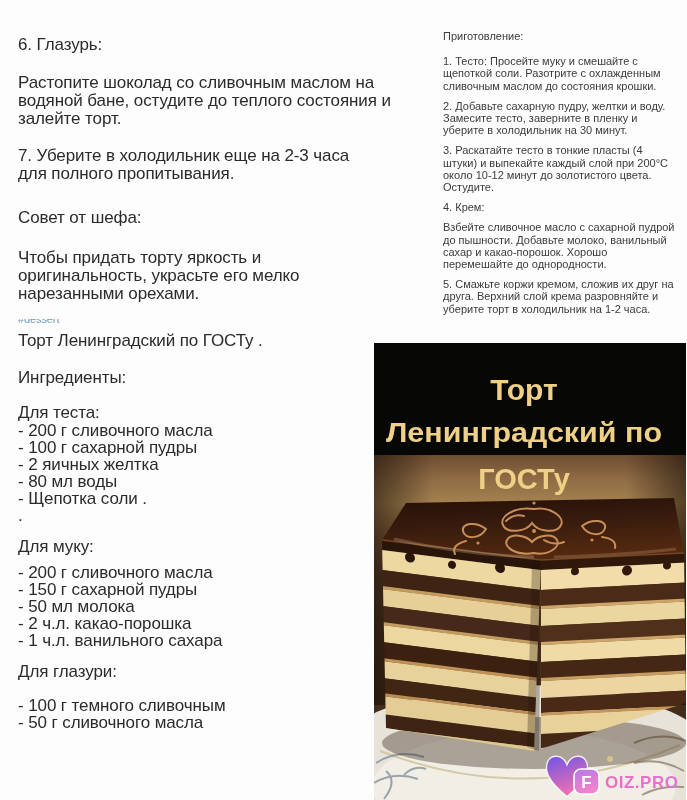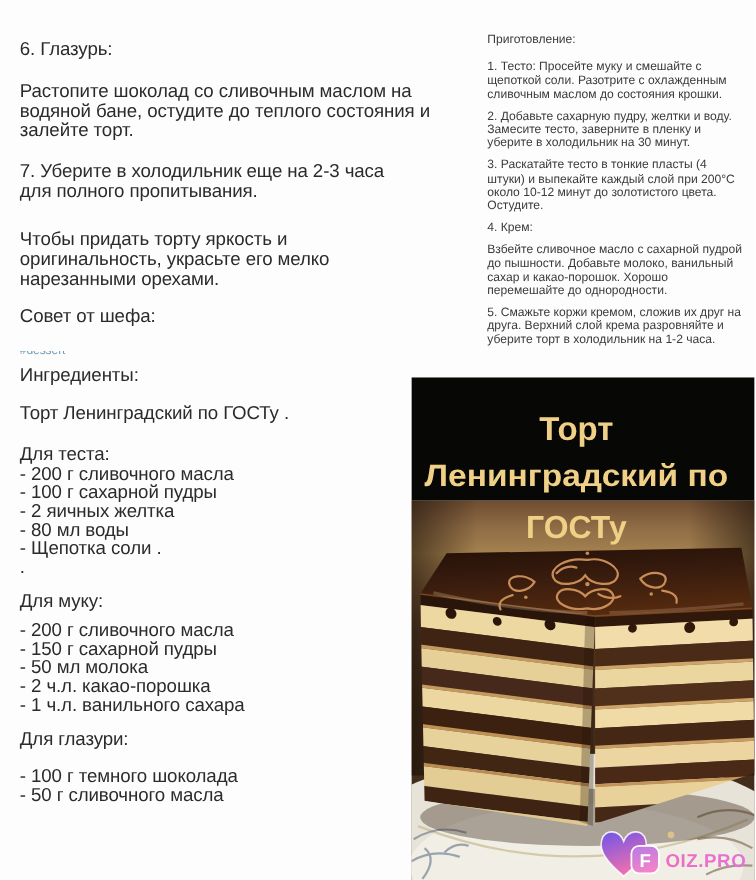--- a/index.html
+++ b/index.html
@@ -39,29 +39,29 @@
 </style>
 </head>
 <body>
 
 <div class="page">
 
   <div class="left-col">
     <div class="blk mb20">6. Глазурь:</div>
     <div class="blk"> Растопите шоколад со сливочным маслом на водяной бане, остудите до теплого состояния и залейте торт.</div>
     <div class="blk mb26 w345">7. Уберите в холодильник еще на 2-3 часа для полного пропитывания.</div>
+    <div class="blk mb22">Совет от шефа:</div>
     <div class="blk mb16">Чтобы придать торту яркость и оригинальность, украсьте его мелко нарезанными орехами.</div>
-    <div class="blk mb22">Совет от шефа:</div>
 
     <div class="hashtag-clip">
       <a href="#">#dessert</a>
     </div>
 
+    <div class="blk">Торт Ленинградский по ГОСТу .</div>
     <div class="blk mb17">Ингредиенты:</div>
-    <div class="blk">Торт Ленинградский по ГОСТу .</div>
 
     <div class="blk mb0">Для теста:</div>
     <div class="list blk mb14">
       <div>- 200 г сливочного масла</div>
       <div>- 100 г сахарной пудры</div>
       <div>- 2 яичных желтка</div>
       <div>- 80 мл воды</div>
       <div>- Щепотка соли .</div>
       <div>.</div>
     </div>
@@ -70,21 +70,21 @@
     <div class="list blk mb14">
       <div>- 200 г сливочного масла</div>
       <div>- 150 г сахарной пудры</div>
       <div>- 50 мл молока</div>
       <div>- 2 ч.л. какао-порошка</div>
       <div>- 1 ч.л. ванильного сахара</div>
     </div>
 
     <div class="blk mb16">Для глазури:</div>
     <div class="list blk">
-      <div>- 100 г темного шоколада</div>
+      <div>- 100 г темного сливочным</div>
       <div>- 50 г сливочного масла</div>
     </div>
   </div>
 
   <div class="right-col">
     <p style="margin-bottom:13px;">Приготовление:</p>
     <p>1. Тесто: Просейте муку и смешайте с щепоткой соли. Разотрите с охлажденным сливочным маслом до состояния крошки.</p>
     <p>2. Добавьте сахарную пудру, желтки и воду. Замесите тесто, заверните в пленку и уберите в холодильник на 30 минут.</p>
     <p>3. Раскатайте тесто в тонкие пласты (4 штуки) и выпекайте каждый слой при 200°C около 10-12 минут до золотистого цвета. Остудите.</p>
     <p>4. Крем:</p>

